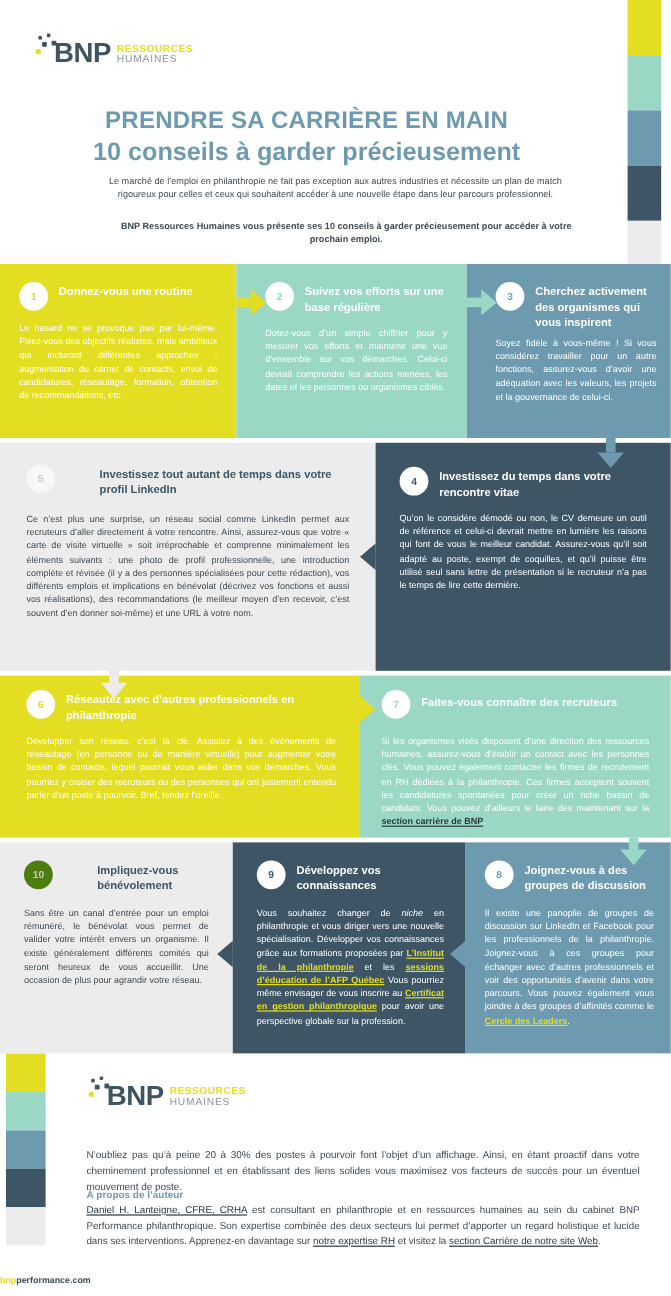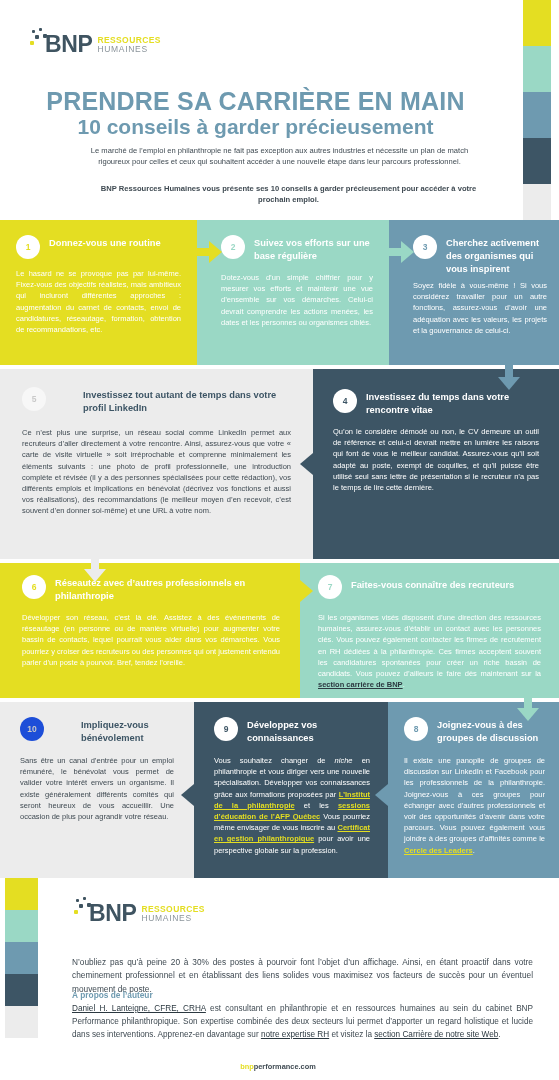--- a/index.html
+++ b/index.html
@@ -61,21 +61,21 @@
   .logo-humaines {
     display: block;
     font-size: 8.5px;
     font-weight: normal;
     color: #8b949b;
     letter-spacing: 0.7px;
   }
 
   .title-block { position: absolute; left: 0; right: 48px; top: 88px; text-align: center; }
   .title-main {
-    font-size: 25px;
+    font-size: 20px;
     font-weight: bold;
     color: #6e9ab0;
     letter-spacing: 0.2px;
     line-height: 26px;
   }
   .title-sub {
     font-size: 21px;
     font-weight: bold;
     color: #6e9ab0;
     line-height: 26px;
@@ -202,21 +202,21 @@
     position: absolute; left: 72px; top: 990px;
     font-size: 8.3px; font-weight: bold; color: #6e9ab0;
   }
   .author-body {
     position: absolute; left: 72px; right: 26px; top: 1002px;
     font-size: 8.2px; line-height: 13px; color: #3f4a52;
     text-align: justify;
   }
   .site {
     position: absolute; left: 0; right: 3px; top: 1062px;
-    text-align: center; font-size: 7.4px; font-weight: bold; color: #3f4a52;
+    text-align: left; font-size: 7.4px; font-weight: bold; color: #3f4a52;
   }
   .site .bnp { color: #E4DE22; }
 </style>
 </head>
 <body>
 
 <div class="page">
 
   <div class="header">
 
@@ -347,21 +347,21 @@
 
     <div class="arr-stem" style="left:288px; top:24px; width:12px; height:8px; background:#E4DE22;"></div>
     <div class="arrow arr-right" style="left:300px; top:17px; border-left:13px solid #E4DE22;"></div>
   </div>
 
   <div class="row" style="height:176px; margin-top:4px;">
 
     <div class="cell c-gray" style="width:194px;">
       <div class="cell-inner" style="padding:14px 20px 12px 20px;">
         <div class="tip-head">
-          <div class="badge badge-gray" style="background:#1d4ed8;text-align:right;">10</div>
+          <div class="badge badge-gray" style="background:#4d7c0f;text-align:right;">10</div>
           <div class="tip-title t-dark">Impliquez-vous bénévolement</div>
         </div>
         <div class="tip-body b-dark" style="margin-top:10px;">Sans être un canal d’entrée pour un emploi rémunéré, le bénévolat vous permet de valider votre intérêt envers un organisme. Il existe généralement différents comités qui seront heureux de vous accueillir. Une occasion de plus pour agrandir votre réseau.</div>
       </div>
     </div>
 
     <div class="cell c-dark" style="width:194px;">
       <div class="cell-inner" style="padding:14px 18px 12px 20px;">
         <div class="tip-head">
           <div class="badge badge-dark">9</div>

